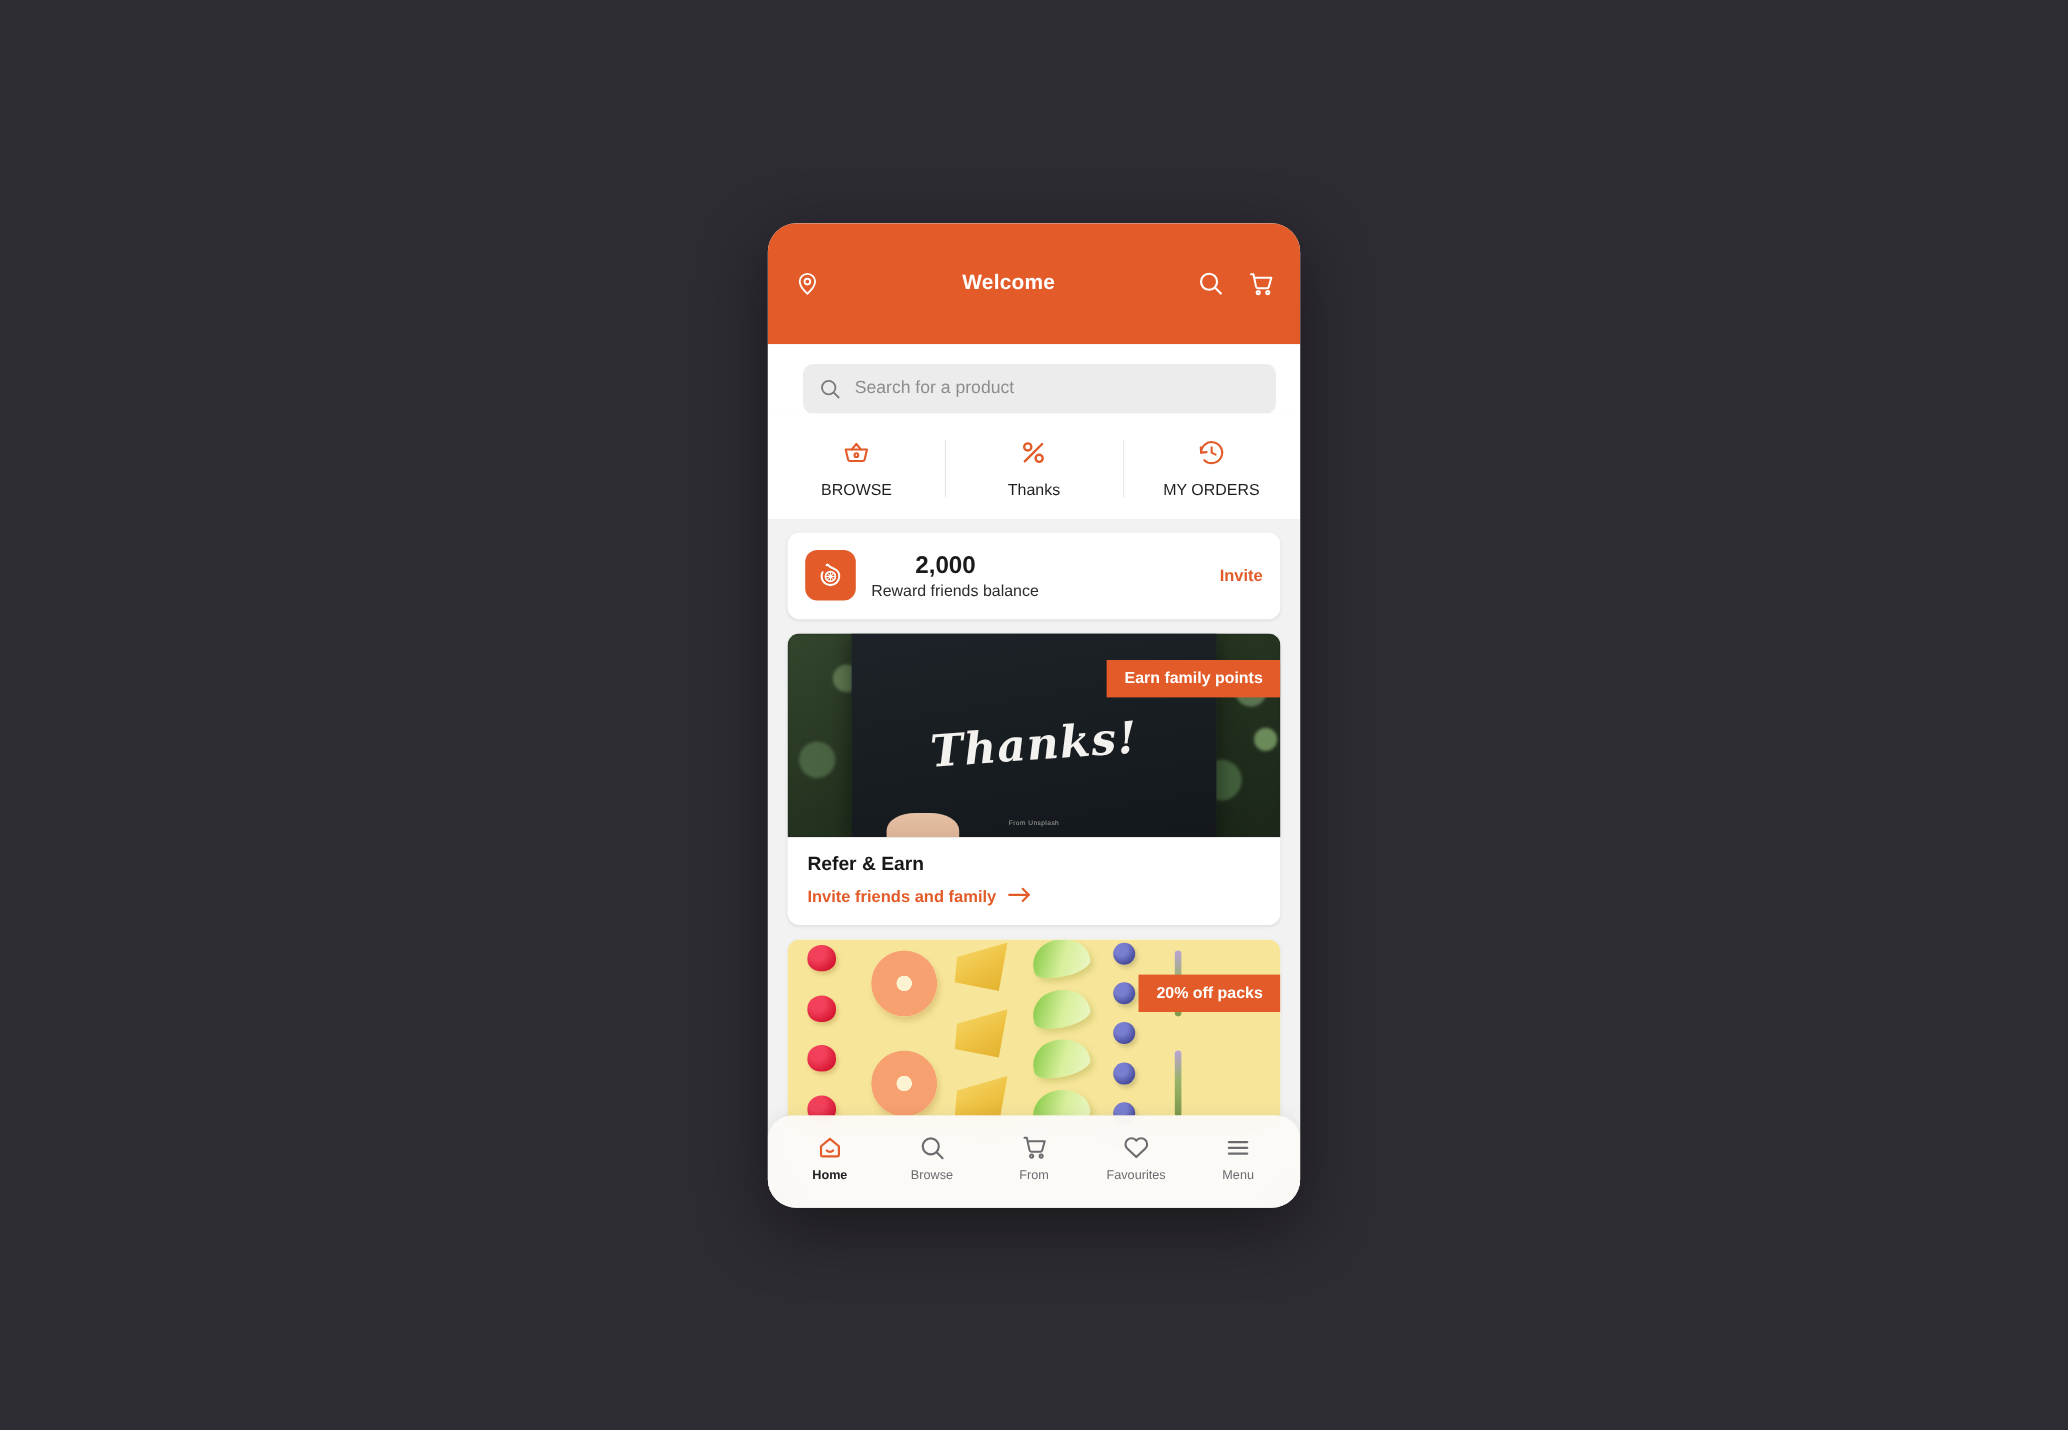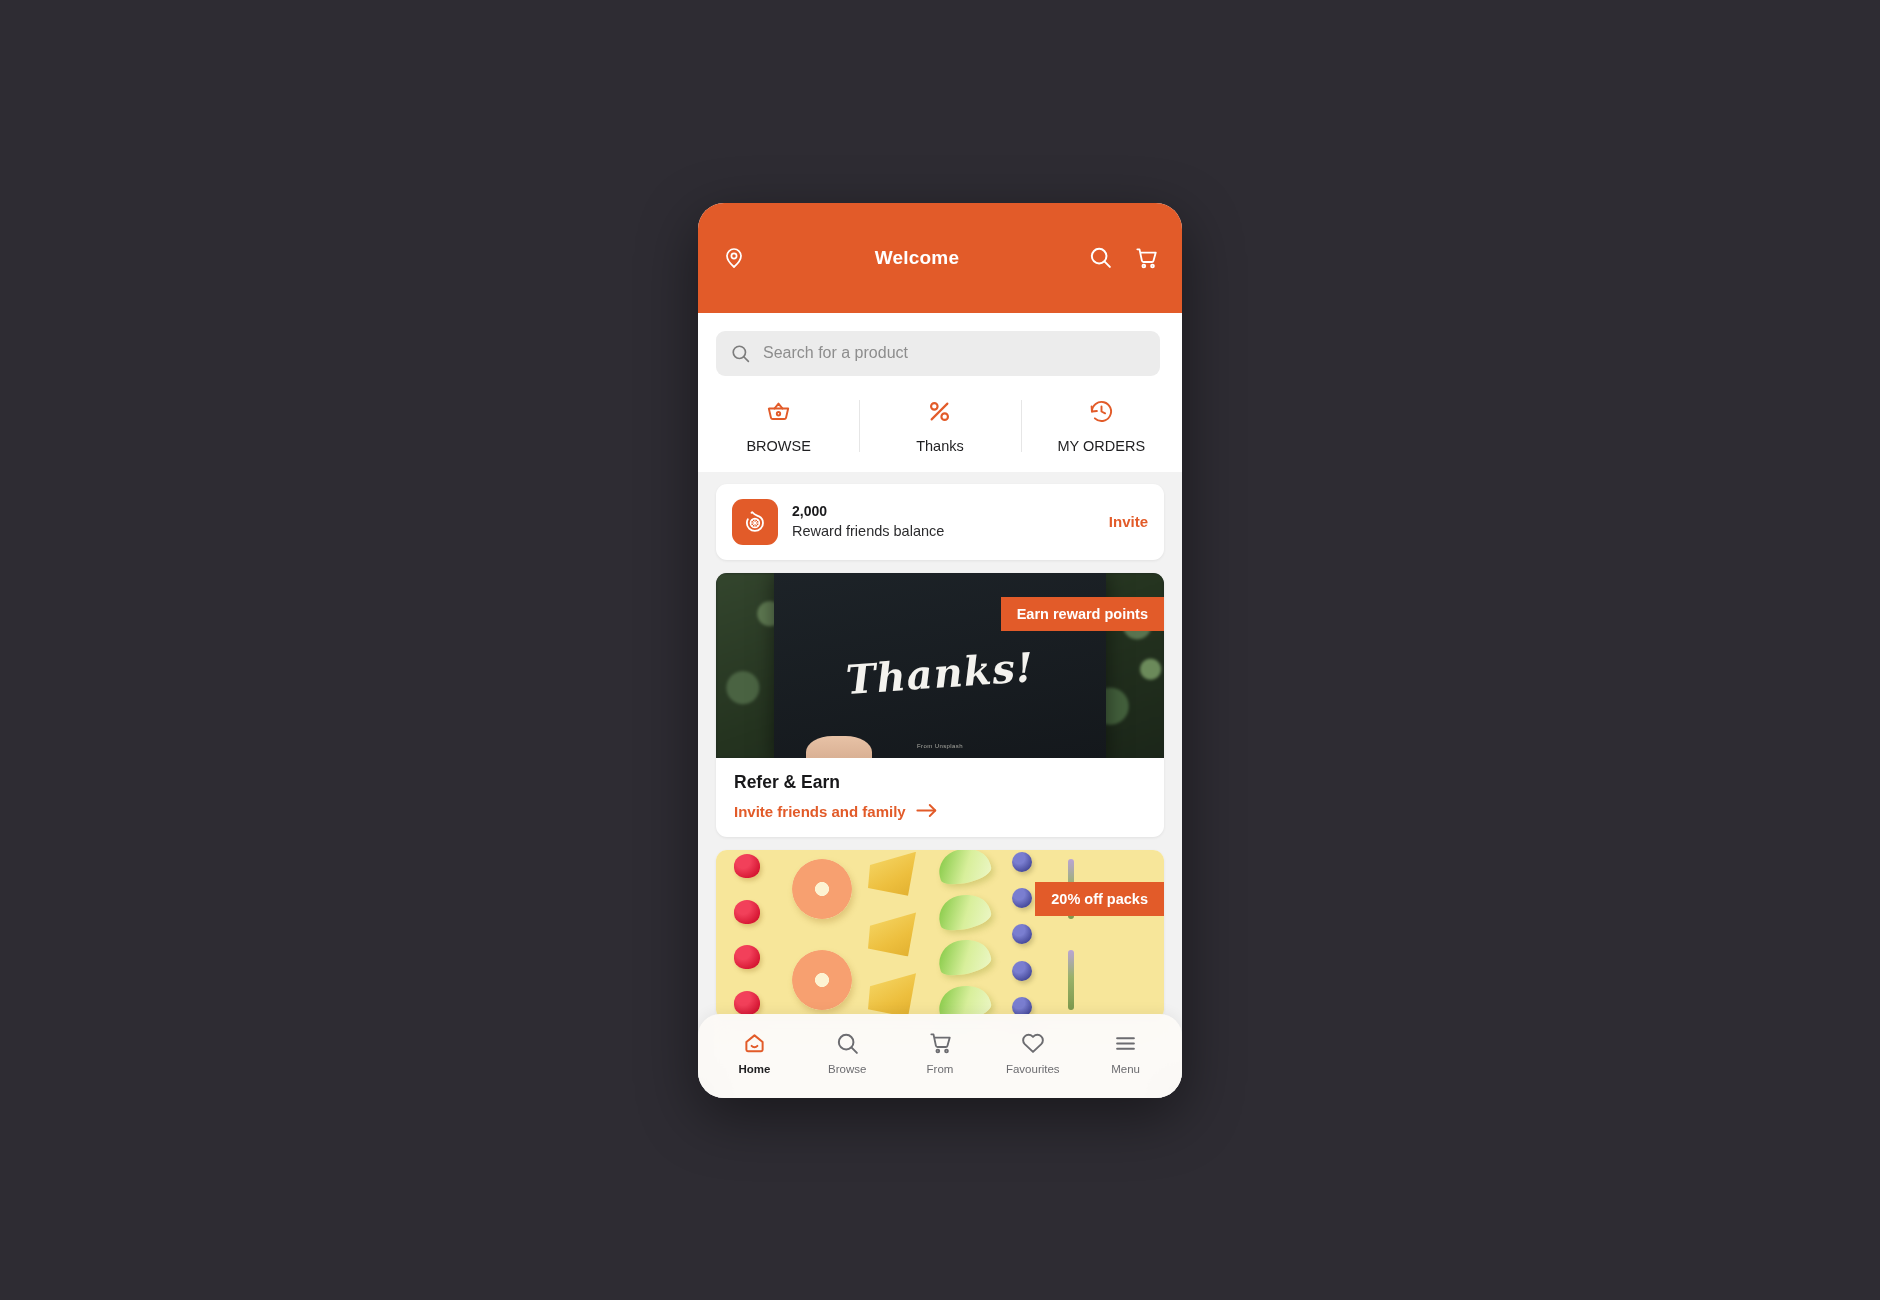--- a/index.html
+++ b/index.html
@@ -69,21 +69,21 @@
   
   .screen-body {
     flex: 1 1 auto;
     background: #f2f2f2;
     overflow: hidden;
     position: relative;
   }
 
   .white-block {
     background: #ffffff;
-    padding: 18px 22px 0 18px;
+    padding: 18px 22px 0 32px;
   }
 
   
   .searchbar {
     height: 45px;
     background: #ececec;
     border-radius: 9px;
     display: flex;
     align-items: center;
     padding: 0 14px;
@@ -159,24 +159,25 @@
     height: 46px;
     border-radius: 11px;
     background: #e25b29;
     flex: 0 0 auto;
     display: flex;
     align-items: center;
     justify-content: center;
   }
   .reward-texts { flex: 1 1 auto; }
   .reward-points {
-    font-size: 14px;
+    font-size: 22px;
     font-weight: bold;
     color: #1a1a1c;
     line-height: 1.35;
+    margin-left: 40px;
   }
   .reward-sub {
     font-size: 14.5px;
     color: #2c2c2e;
     line-height: 1.4;
   }
   .redeem-link {
     font-size: 15px;
     font-weight: bold;
     color: #e25b29;
@@ -458,21 +459,21 @@
       </div>
 
       <div class="card">
         <div class="banner-photo">
           <div class="thanks-bg"></div>
           <div class="thanks-card">
             <div class="thanks-script">Thanks!</div>
             <div class="thanks-credit">From Unsplash</div>
           </div>
           <div class="hand-thumb"></div>
-          <div class="badge-right">Earn reward points</div>
+          <div class="badge-right">Earn family points</div>
         </div>
         <div class="card-body">
           <div class="card-title">Refer &amp; Earn</div>
           <div class="card-link">
             <span>Invite friends and family</span>
             <span>
               <svg width="22" height="15" viewBox="0 0 24 16" fill="none" stroke="currentColor" stroke-width="2.1" stroke-linecap="round" stroke-linejoin="round">
                 <line x1="1.5" y1="8" x2="21" y2="8"></line>
                 <polyline points="15,2 21,8 15,14"></polyline>
               </svg>

